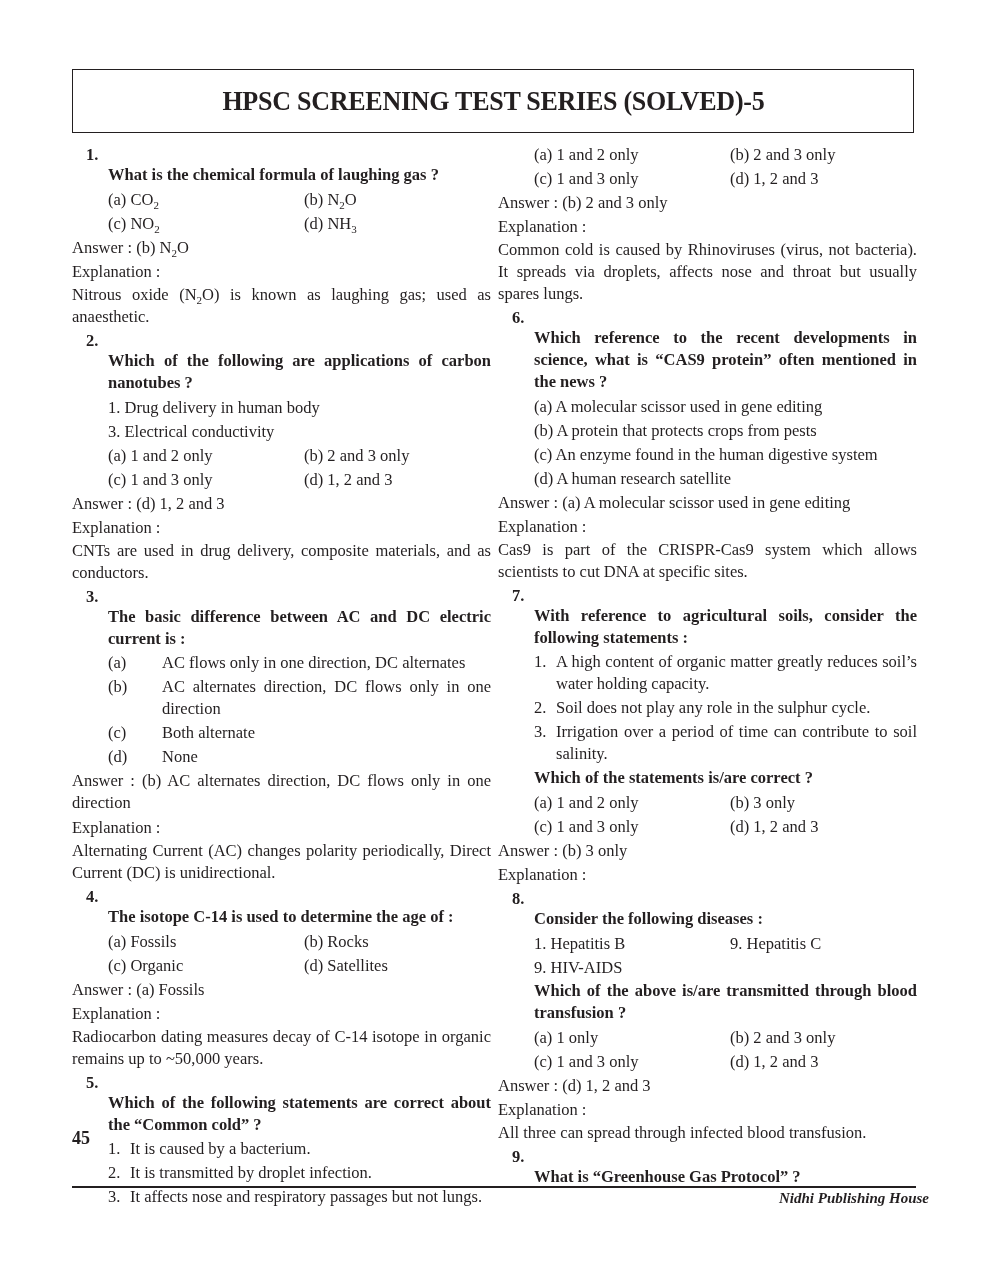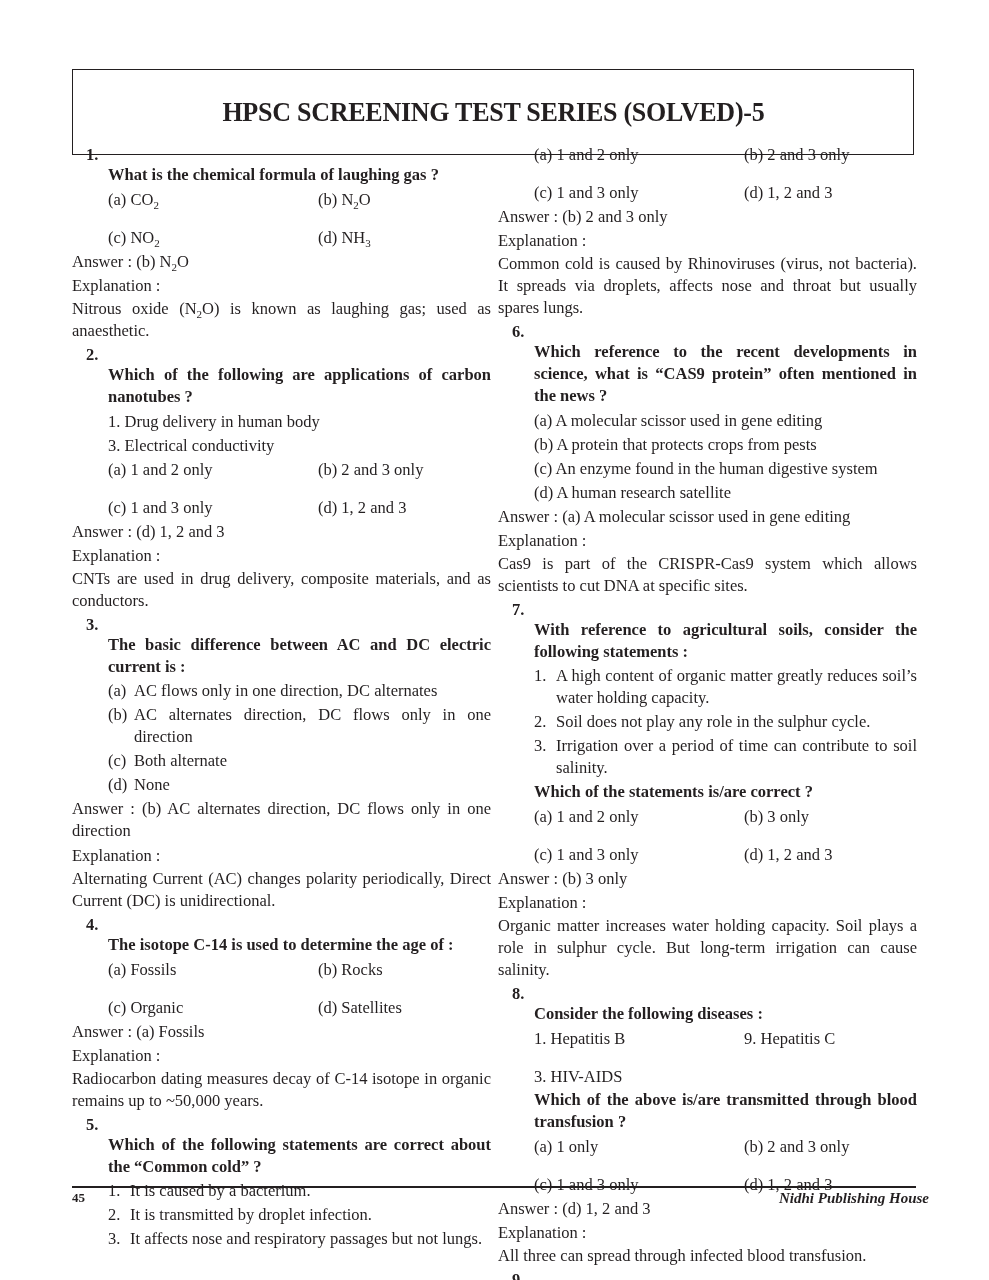--- a/index.html
+++ b/index.html
@@ -1,41 +1,41 @@
 <!DOCTYPE html>
 <html><head>
 <meta charset="utf-8">
 <style>
   html, body { margin: 0; padding: 0; background: #ffffff; }
   body { width: 989px; height: 1280px; position: relative; overflow: hidden; color: #231f20;
          font-family: "Liberation Serif", "DejaVu Serif", serif; font-size: 16.5px; }
-  .title-box { position: absolute; left: 72px; top: 69px; width: 842px; height: 86px;
+  .title-box { position: absolute; left: 72px; top: 69px; width: 842px; height: 64px;
                border: 1.5px solid #231f20; box-sizing: border-box; display: flex;
                align-items: center; justify-content: center; }
   .title-box h1 { margin: 0; font-size: 28px; font-weight: bold; letter-spacing: -0.3px; transform: scaleX(0.93); }
   .col { position: absolute; top: 143px; width: 419px; line-height: 24px; }
   .col.left { left: 72px; }
   .col.right { left: 498px; }
   .q { font-weight: bold; display: flex; text-align: justify; line-height: 22px; margin: 1px 0 2px 14px; }
   .q .num { width: 22px; flex: none; }
   .q .txt { flex: 1; margin-top: 20px; }
   .sub { padding-left: 36px; }
   .stmt { display: flex; padding-left: 36px; text-align: justify; line-height: 22px; margin-bottom: 2px; }
   .stmt .n { width: 22px; flex: none; }
   .stmt .t { flex: 1; }
-  .opts { display: grid; grid-template-columns: 196px 1fr; padding-left: 36px; gap: 14px; }
+  .opts { display: grid; grid-template-columns: 196px 1fr; padding-left: 36px; }
   .opt-full { display: flex; padding-left: 36px; line-height: 22px; margin-bottom: 2px; text-align: justify; }
   .opt-full .l { width: 26px; flex: none; }
-  .opt-full .t { flex: 1; }
+  .opt-full .t { flex: 1; margin-left: 28px; }
   .ans b, .expl-h { font-weight: normal; }
   .expl { text-align: justify; line-height: 22px; margin-bottom: 2px; }
   .subq { font-weight: bold; padding-left: 36px; text-align: justify; line-height: 22px; margin-bottom: 2px; }
   sub { font-size: 11px; vertical-align: -4px; line-height: 0; }
   .footer-rule { position: absolute; left: 72px; top: 1186px; width: 844px; height: 2px; background: #231f20; }
-  .footer-left { position: absolute; left: 72px; top: 1190px; font-weight: bold; font-size: 13px; }
+  .footer-left { position: absolute; left: 72px; top: 1128px; font-weight: bold; font-size: 18px; }
   .footer-right { position: absolute; right: 60px; top: 1190px; font-weight: bold; font-style: italic; font-size: 15px; }
 </style>
 </head>
 <body>
 
 <div class="title-box">
   <h1>HPSC SCREENING TEST SERIES (SOLVED)-5</h1>
 </div>
 
 <div class="col left">
@@ -183,32 +183,31 @@
       </div>
     <div class="subq">Which of the statements is/are correct ?</div>
     <div class="opts">
       <div>(a) 1 and 2 only</div>
       <div>(b) 3 only</div>
       <div>(c) 1 and 3 only</div>
       <div>(d) 1, 2 and 3</div>
     </div>
     <div class="ans"><b>Answer :</b> <span>(b) 3 only</span></div>
     <div class="expl-h">Explanation :</div>
-    <div class="expl">Organic matter increases water holding capacity. Soil plays a role in sulphur cycle. But long-term irrigation can cause salinity.</div>
   </div>
 
   <div>
     <div class="q">
         <span class="num">8.</span>
         <span class="txt">Consider the following diseases :</span>
       </div>
     <div class="opts">
       <div>1. Hepatitis B</div>
       <div>9. Hepatitis C</div>
-      <div>3. HIV-AIDS</div>
+      <div>9. HIV-AIDS</div>
     </div>
     <div class="subq">Which of the above is/are transmitted through blood transfusion ?</div>
     <div class="opts">
       <div>(a) 1 only</div>
       <div>(b) 2 and 3 only</div>
       <div>(c) 1 and 3 only</div>
       <div>(d) 1, 2 and 3</div>
     </div>
     <div class="ans"><b>Answer :</b> <span>(d) 1, 2 and 3</span></div>
     <div class="expl-h">Explanation :</div>

